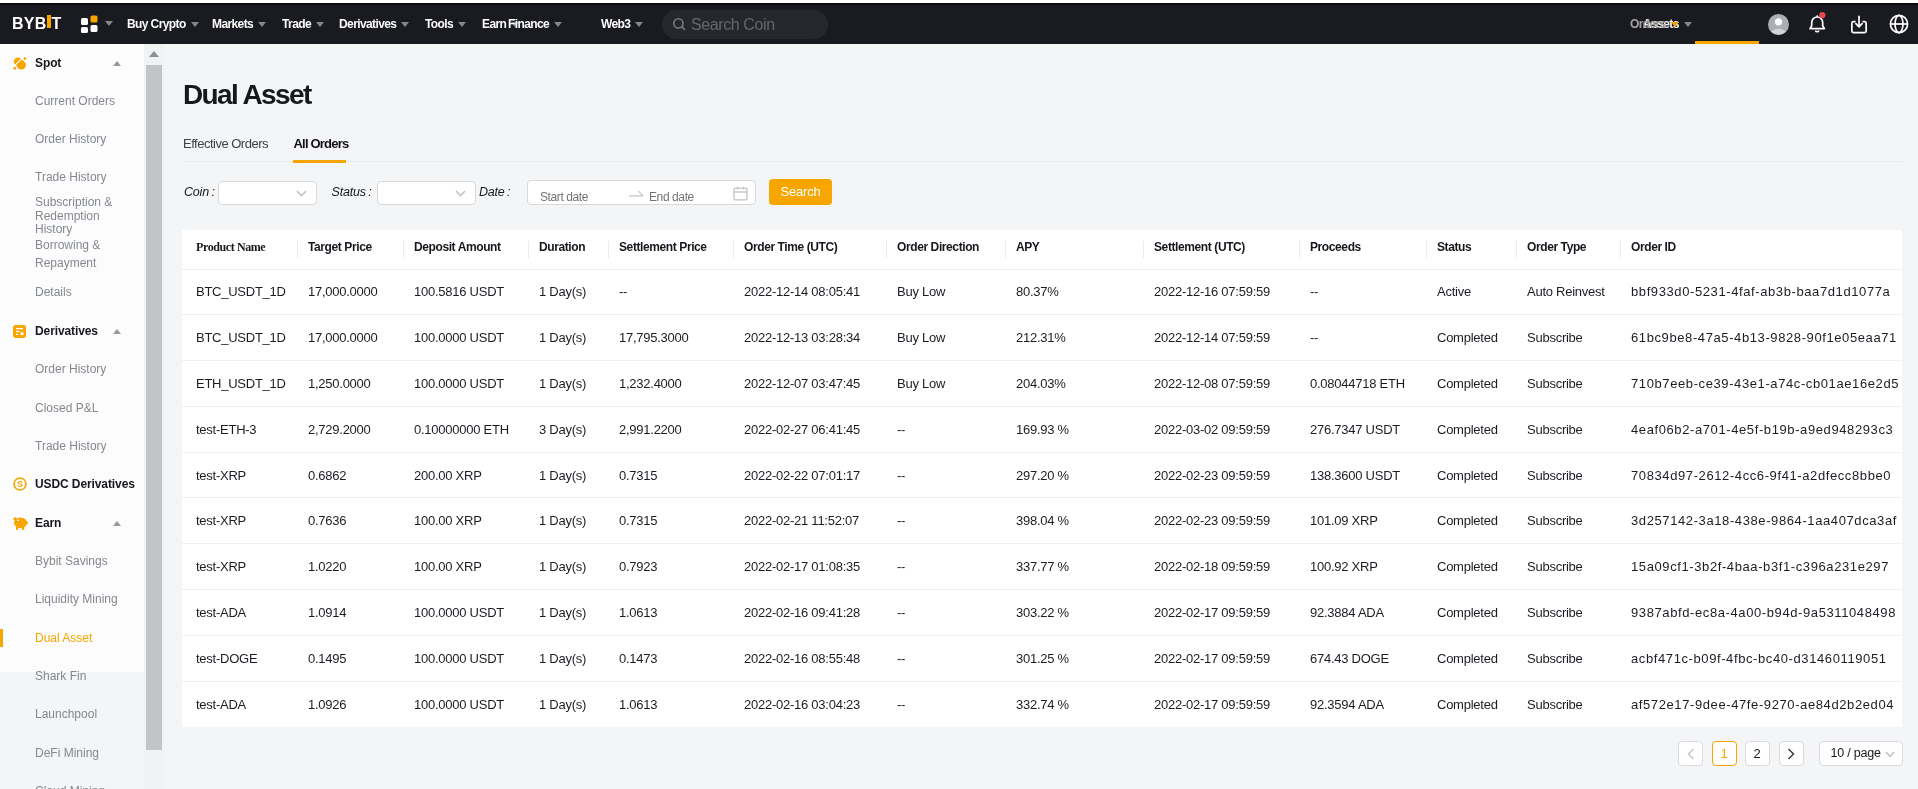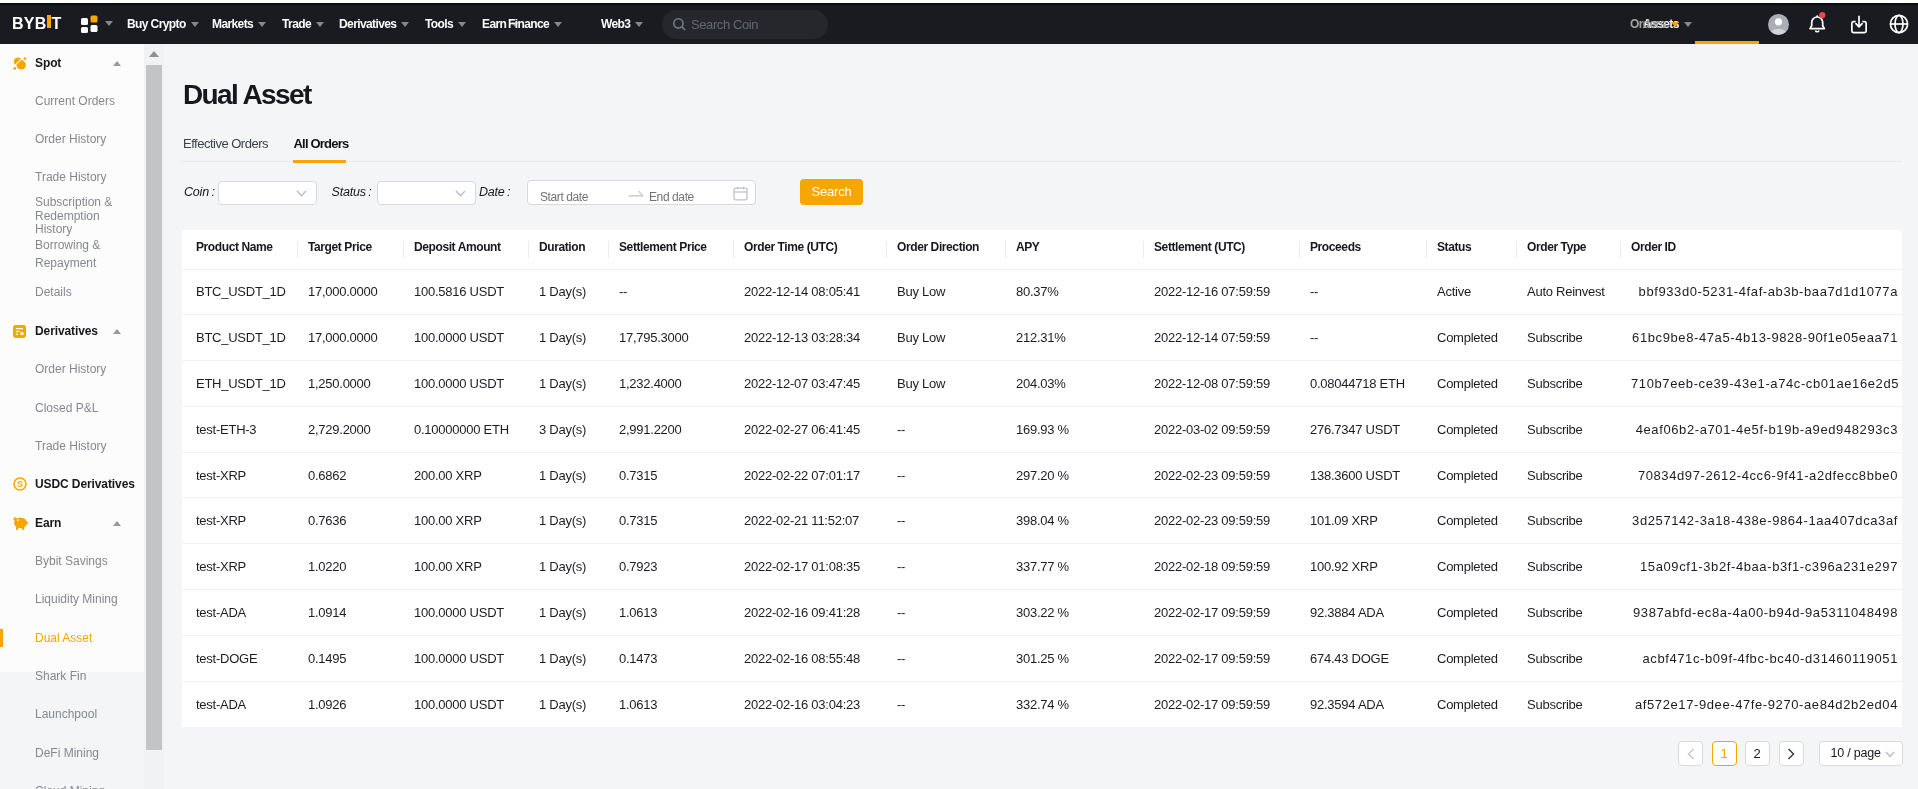--- a/index.html
+++ b/index.html
@@ -6,51 +6,51 @@
  font-family:"Liberation Sans",sans-serif;-webkit-font-smoothing:antialiased;}
 .abs{position:absolute;}
 
 #topnav{position:absolute;left:0;top:3px;width:1918px;height:41px;background:#1a1b21;border-top:2px solid #0b0c10;}
 .nav-item{position:absolute;top:0;height:38px;line-height:38px;color:#fbfbfc;font-size:12px;font-weight:700;letter-spacing:-0.6px;white-space:nowrap;}
 .caret{display:inline-block;width:0;height:0;border-left:4.5px solid transparent;border-right:4.5px solid transparent;border-top:5px solid #85878c;margin-left:5px;vertical-align:1px;}
 .caret.or{border-top-color:#f7a600;}
 #logo{position:absolute;left:12px;top:0;height:38px;line-height:38px;color:#fff;font-size:16px;font-weight:700;letter-spacing:0.2px;}
 #logo .bar{display:inline-block;width:3.2px;height:13px;background:#f7a600;margin:0 1px;vertical-align:0px;position:relative;top:-1.5px;}
 #searchpill{position:absolute;left:662px;top:5px;width:166px;height:29px;border-radius:14.5px;background:#25272c;}
-#searchpill .ph{position:absolute;left:29px;top:0;line-height:29px;font-size:13px;letter-spacing:-0.4px;color:#64686f;}
+#searchpill .ph{position:absolute;left:29px;top:0;line-height:29px;font-size:16px;letter-spacing:-0.4px;color:#64686f;}
 
 #sidebar{position:absolute;left:0;top:44px;width:164px;height:628px;background:#fcfcfc;}
 #sidetrack{position:absolute;left:144px;top:0;width:20px;height:745px;background:#f1f2f3;}
 #sidethumb{position:absolute;left:146px;top:21px;width:16px;height:685px;background:#c3c4c6;}
 .s-hdr{position:absolute;left:35px;font-size:12px;font-weight:700;color:#17181e;letter-spacing:-0.1px;white-space:nowrap;}
 .s-item{position:absolute;left:35px;font-size:12px;color:#84888f;white-space:nowrap;}
 .s-item.on{color:#f7a600;}
 .s-arrow{position:absolute;left:113px;width:0;height:0;border-left:4.5px solid transparent;border-right:4.5px solid transparent;border-bottom:5.5px solid #97999e;}
 .s-ic{position:absolute;left:13px;}
 
 #main{position:absolute;left:164px;top:44px;width:1754px;height:745px;background:#f4f5f6;}
 h1{position:absolute;left:19px;top:36px;line-height:30px;font-size:28px;font-weight:700;color:#17181e;letter-spacing:-1.6px;}
 .tab{position:absolute;top:91.5px;line-height:15px;font-size:13px;color:#3c4148;letter-spacing:-0.5px;}
 .tab.active{font-weight:700;color:#121214;letter-spacing:-0.8px;}
 #tabline{position:absolute;left:18px;top:117px;width:1720px;height:1px;background:#e9eaec;}
 #tabbar{position:absolute;left:129px;top:115.5px;width:53px;height:3px;background:#f7a600;}
 .flabel{position:absolute;top:134.5px;height:27px;line-height:27px;font-size:12.5px;color:#17181e;letter-spacing:-0.2px;font-style:italic;}
 .selbox{position:absolute;top:136.5px;height:24px;background:#fff;border:1px solid #d7d8da;border-radius:4px;}
 #datebox{position:absolute;left:362.5px;top:136px;width:229.5px;height:25px;background:#fff;border:1px solid #d7d8da;border-radius:4px;}
 #datebox .ph{position:absolute;top:5px;line-height:23px;font-size:12px;letter-spacing:-0.4px;color:#737373;}
-#searchbtn{position:absolute;left:605px;top:134.5px;width:63px;height:26.5px;background:#f7a600;border-radius:4px;color:#fff;font-size:13px;text-align:center;line-height:26.5px;letter-spacing:-0.2px;margin-left:31px;}
+#searchbtn{position:absolute;left:605px;top:134.5px;width:63px;height:26.5px;background:#f7a600;border-radius:4px;color:#fff;font-size:13px;text-align:center;line-height:26.5px;letter-spacing:-0.2px;}
 
 #card{position:absolute;left:18px;top:186px;width:1720px;height:497px;background:#fff;}
 table{border-collapse:collapse;table-layout:fixed;width:1720px;}
 th{height:39px;font-size:12px;font-weight:700;color:#17181e;text-align:left;vertical-align:top;padding:9.5px 4px 0 11px;line-height:14px;letter-spacing:-0.4px;position:relative;white-space:nowrap;overflow:hidden;}
-th:first-child{padding-left:14px;}
+th:first-child{padding-left:14px;font-family:Liberation Serif, serif;}
 th+th:before{content:"";position:absolute;left:0;top:11px;width:1px;height:17px;background:#ececee;}
 td{height:45.8px;font-size:13px;color:#1b1d22;text-align:left;padding:0 4px 0 11px;border-top:1px solid #f0f0f2;letter-spacing:-0.25px;white-space:nowrap;overflow:hidden;}
 td:first-child{padding-left:14px;}
-td:last-child{letter-spacing:0.6px;text-align:right;}
+td:last-child{letter-spacing:0.6px;}
 
 .pg{position:absolute;top:697px;width:25px;height:25px;border:1px solid #d9dadd;border-radius:4px;background:#fff;text-align:center;line-height:23px;font-size:13px;color:#17181e;}
 .pg.cur{border-color:#f7a600;color:#f7a600;}
 .pg.dis{color:#c6c8cc;}
 #pgsel{position:absolute;left:1654.5px;top:697px;width:84.5px;height:25px;border:1px solid #d9dadd;border-radius:4px;background:#fff;font-size:12.5px;color:#17181e;line-height:23px;text-align:left;padding-left:11px;letter-spacing:-0.2px;}
 </style></head>
 <body>
 <div class="abs" style="left:0;top:0;width:1918px;height:3px;background:#fff"></div>
 <div id="topnav">
 <div id="logo">BYB<span class="bar"></span>T</div>

